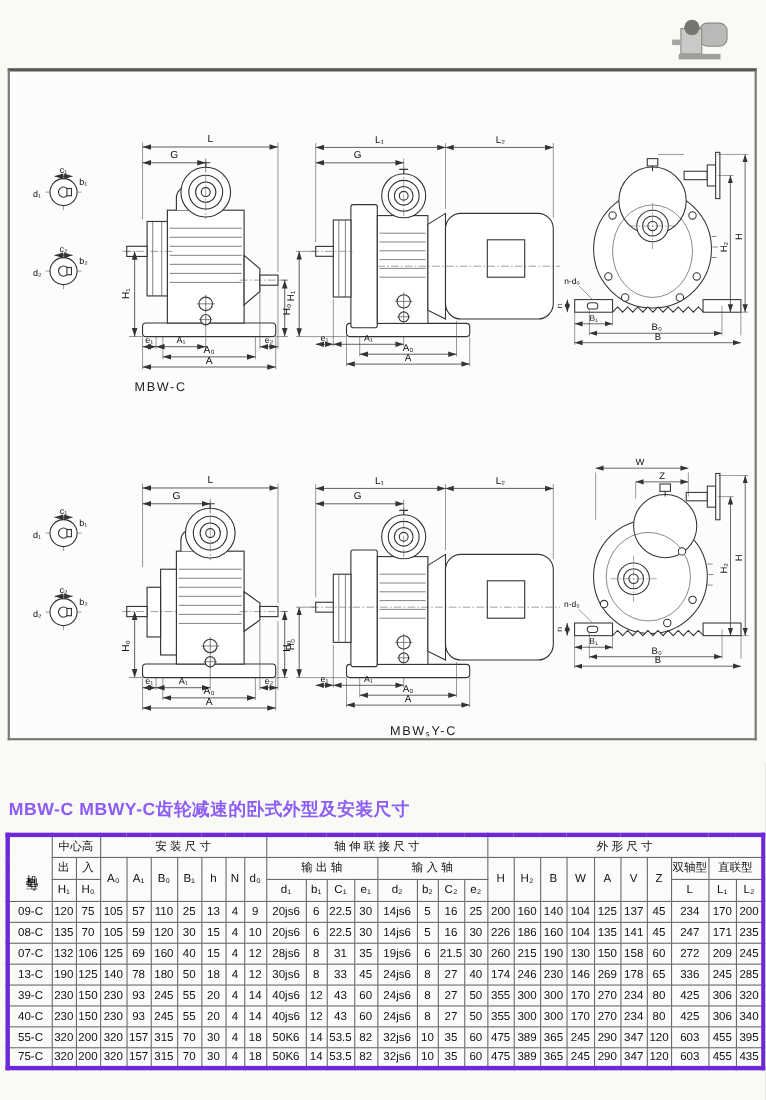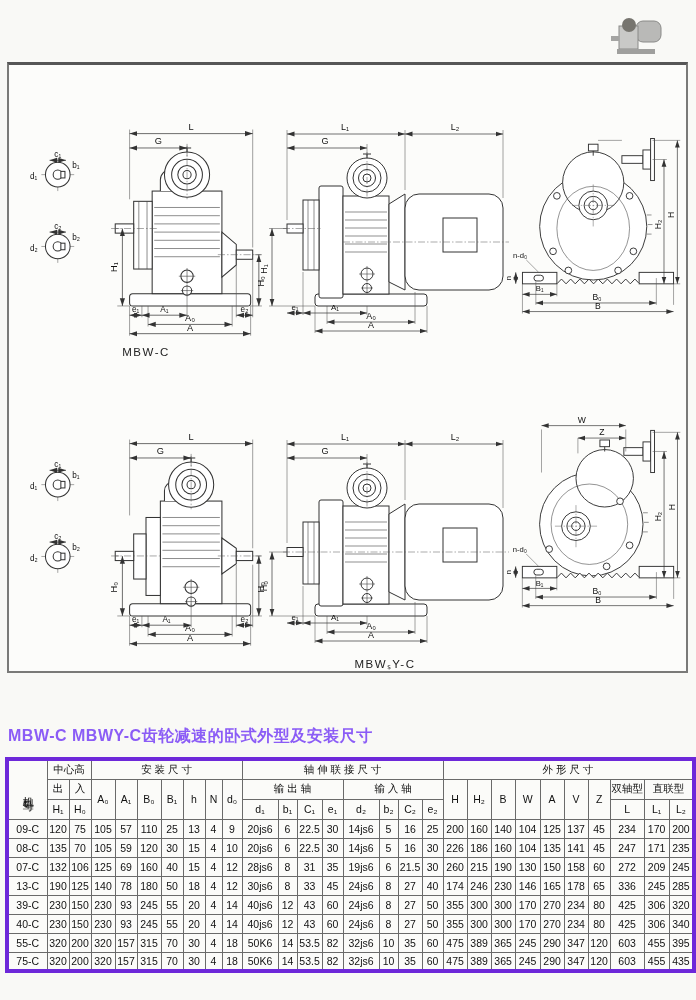--- a/index.html
+++ b/index.html
@@ -579,21 +579,21 @@
           <td>33</td>
           <td>45</td>
           <td>24js6</td>
           <td>8</td>
           <td>27</td>
           <td>40</td>
           <td>174</td>
           <td>246</td>
           <td>230</td>
           <td>146</td>
-          <td>165</td>
+          <td>269</td>
           <td>178</td>
           <td>65</td>
           <td>336</td>
           <td>245</td>
           <td>285</td>
         </tr>
         <tr>
           <td>39-C</td>
           <td>230</td>
           <td>150</td>

